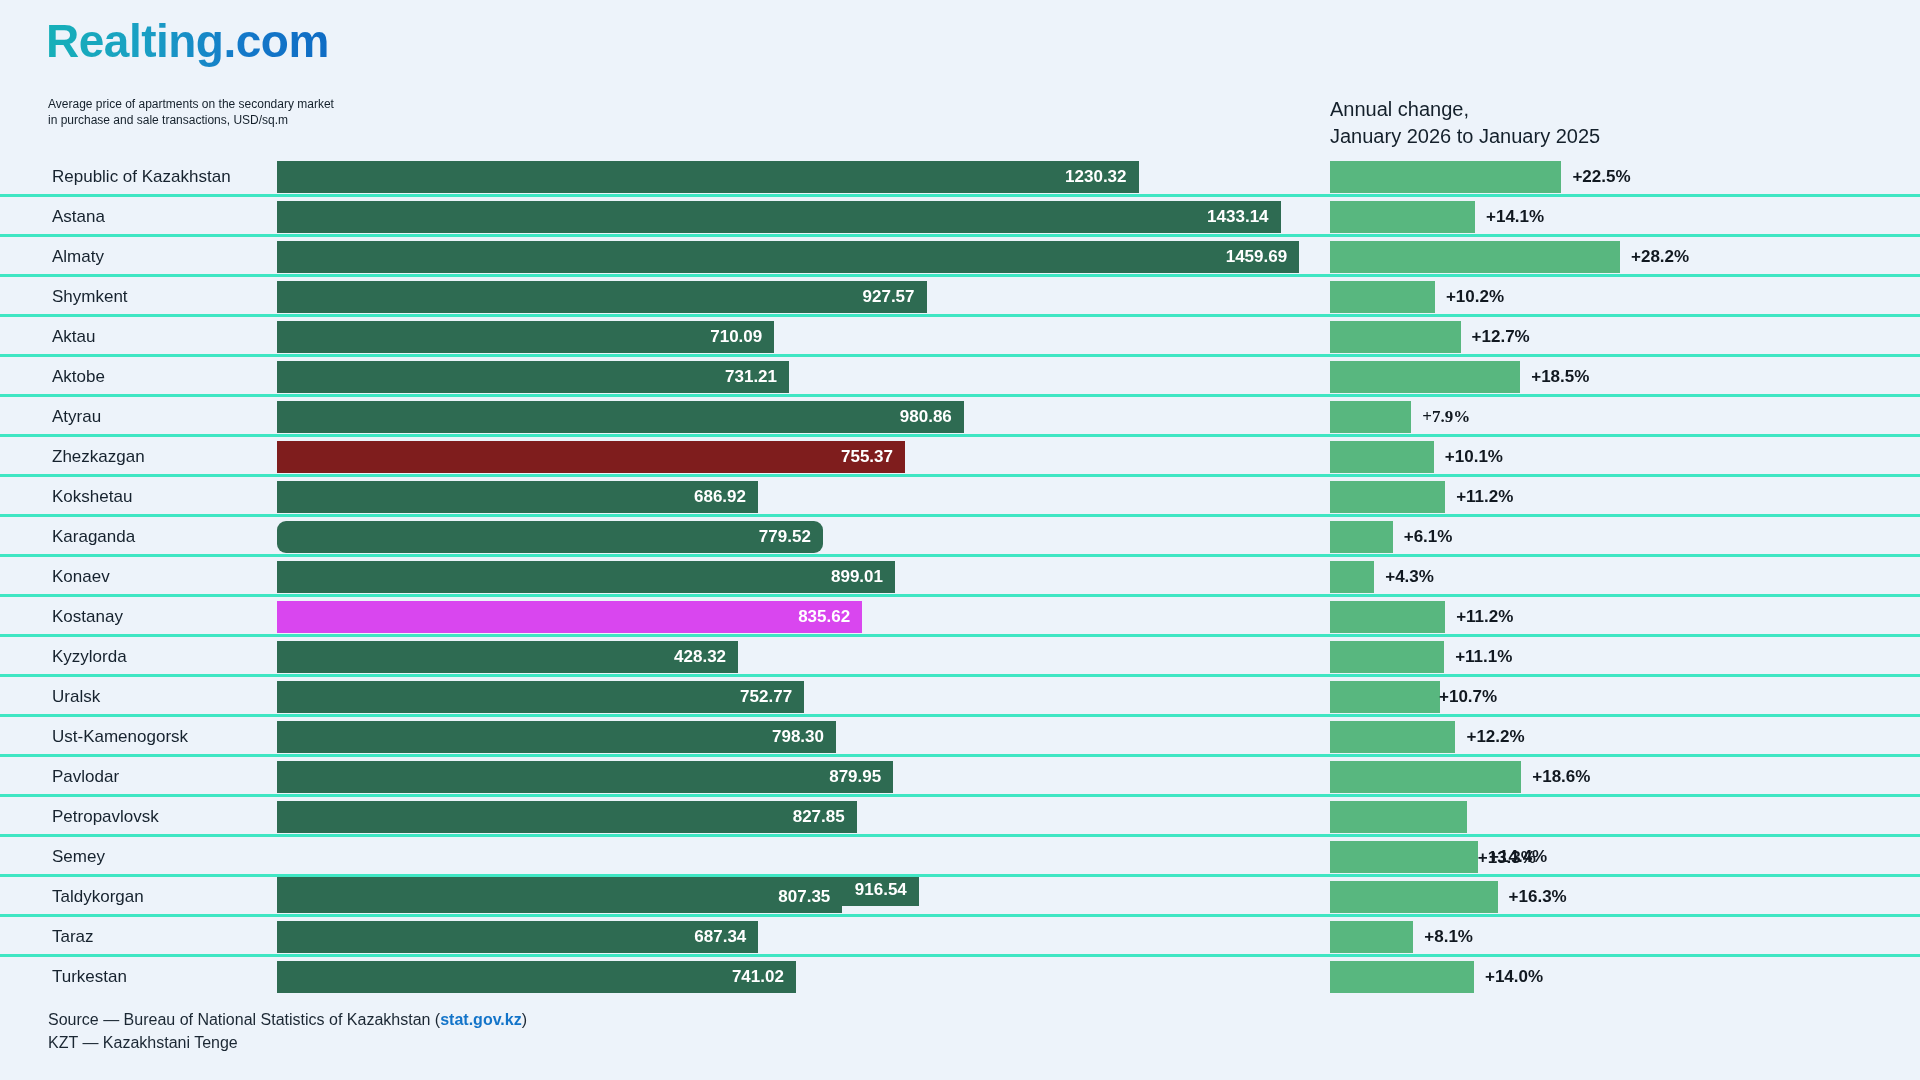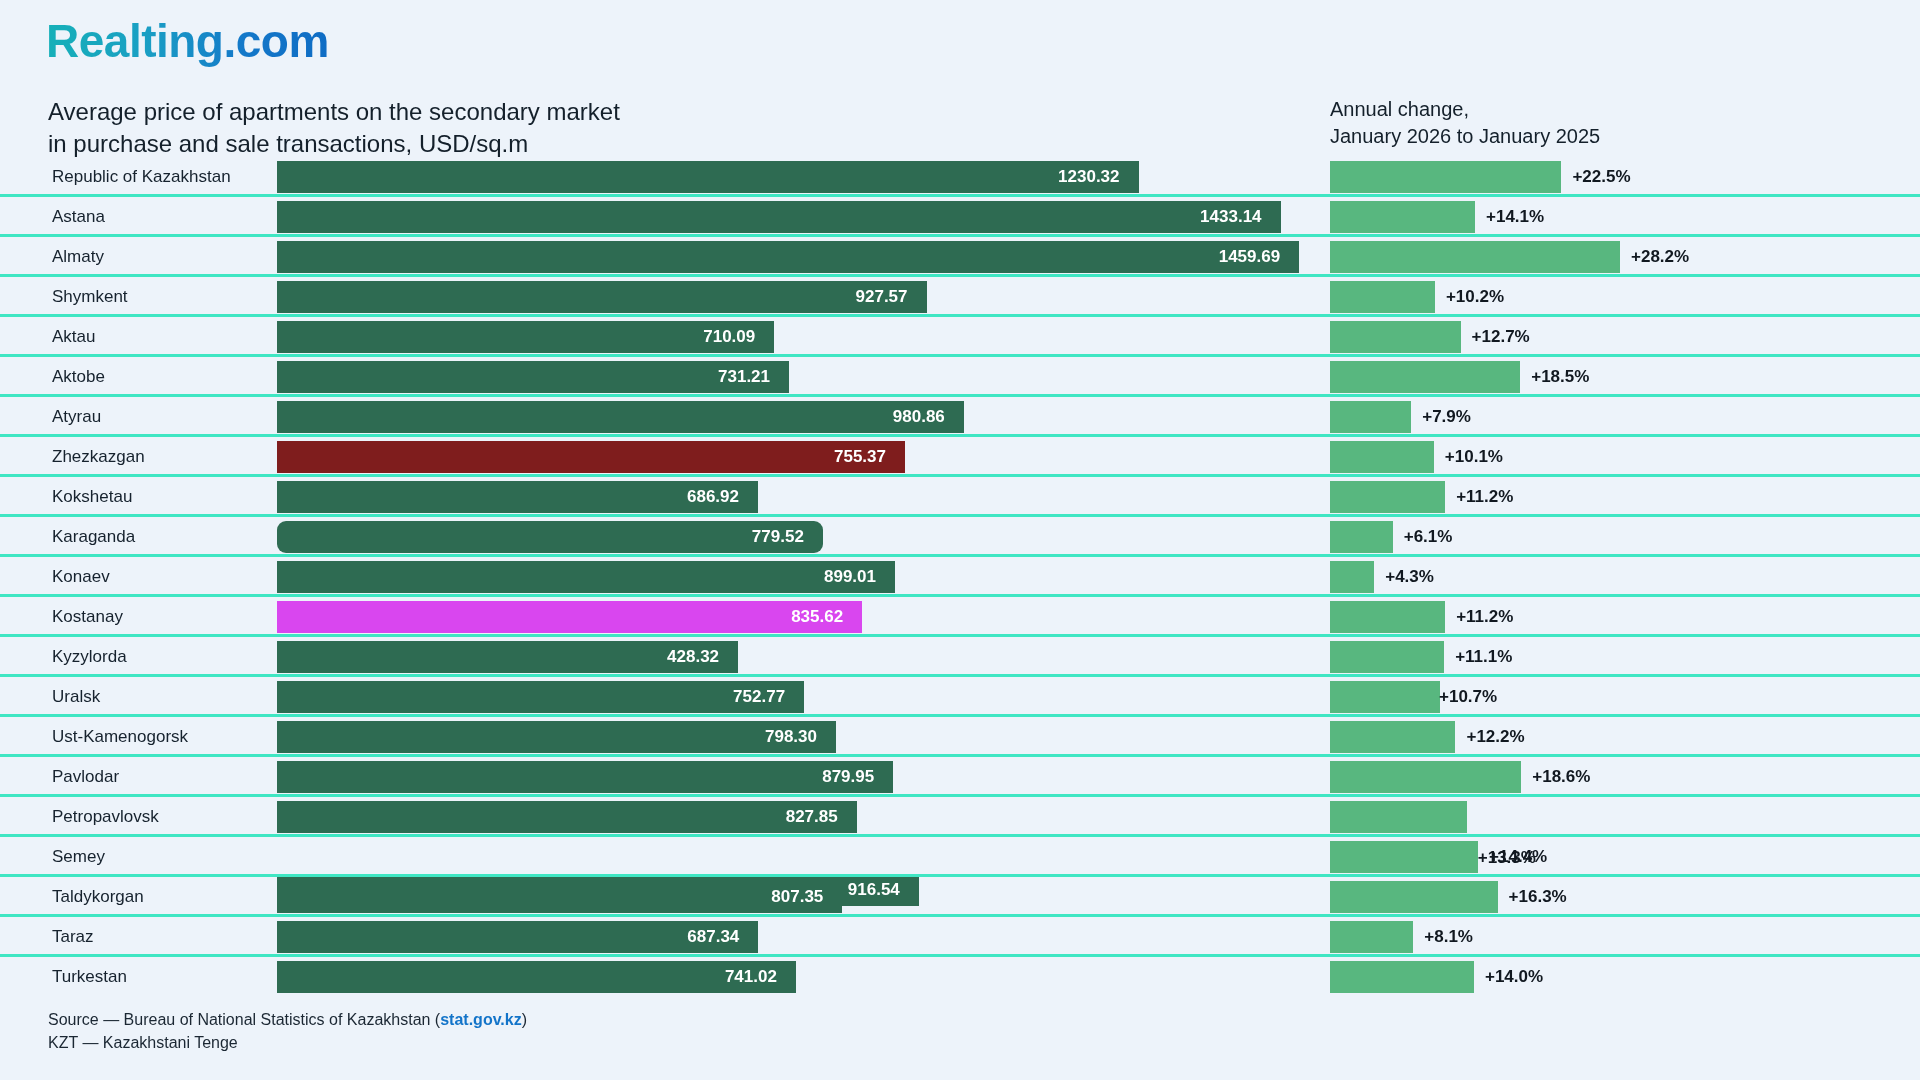--- a/index.html
+++ b/index.html
@@ -38,21 +38,21 @@
     -webkit-text-fill-color: transparent;
     line-height: 1.1;
     white-space: nowrap;
   }
 
   
   .head-left {
     position: absolute;
     left: 48px;
     top: 96px;
-    font-size: 24px;
+    font-size: 12px;
     color: #14202b;
     line-height: 1.35;
     white-space: pre-line;
   }
   .head-right {
     position: absolute;
     left: 1330px;
     top: 96px;
     font-size: 20px;
     color: #14202b;
@@ -108,21 +108,21 @@
     height: 32px;
     background: #2e6b52;
     display: flex;
     align-items: center;
     justify-content: flex-end;
   }
   .bar-price .val {
     color: #ffffff;
     font-size: 17px;
     font-weight: bold;
-    padding-right: 19px;
+    padding-right: 12px;
     white-space: nowrap;
   }
 
   
   .bar-zone-pct {
     position: absolute;
     left: 1330px;
     top: 4px;
     width: 580px;
     height: 32px;
@@ -254,21 +254,21 @@
       </div>
       <div class="row">
         <div class="cat-label">Atyrau</div>
         <div class="bar-zone-price">
           <div class="bar-price" style="width: 686.842px; background: rgb(46, 107, 82);">
             <span class="val">980.86</span>
           </div>
         </div>
         <div class="bar-zone-pct">
           <div class="bar-pct" style="width: 81.2411px; background: rgb(88, 183, 127);"></div>
-          <div class="pct-label" style="left: 81.2411px;">+7.9%</div>
+          <div class="pct-label" style="left: 81.2411px; font-family: Liberation Serif, serif;">+7.9%</div>
         </div>
         <div class="row-sep" style="background: rgb(63, 230, 195);"></div>
       </div>
       <div class="row">
         <div class="cat-label">Zhezkazgan</div>
         <div class="bar-zone-price">
           <div class="bar-price" style="width: 628px; background: #7f1d1d;">
             <span class="val">755.37</span>
           </div>
         </div>

